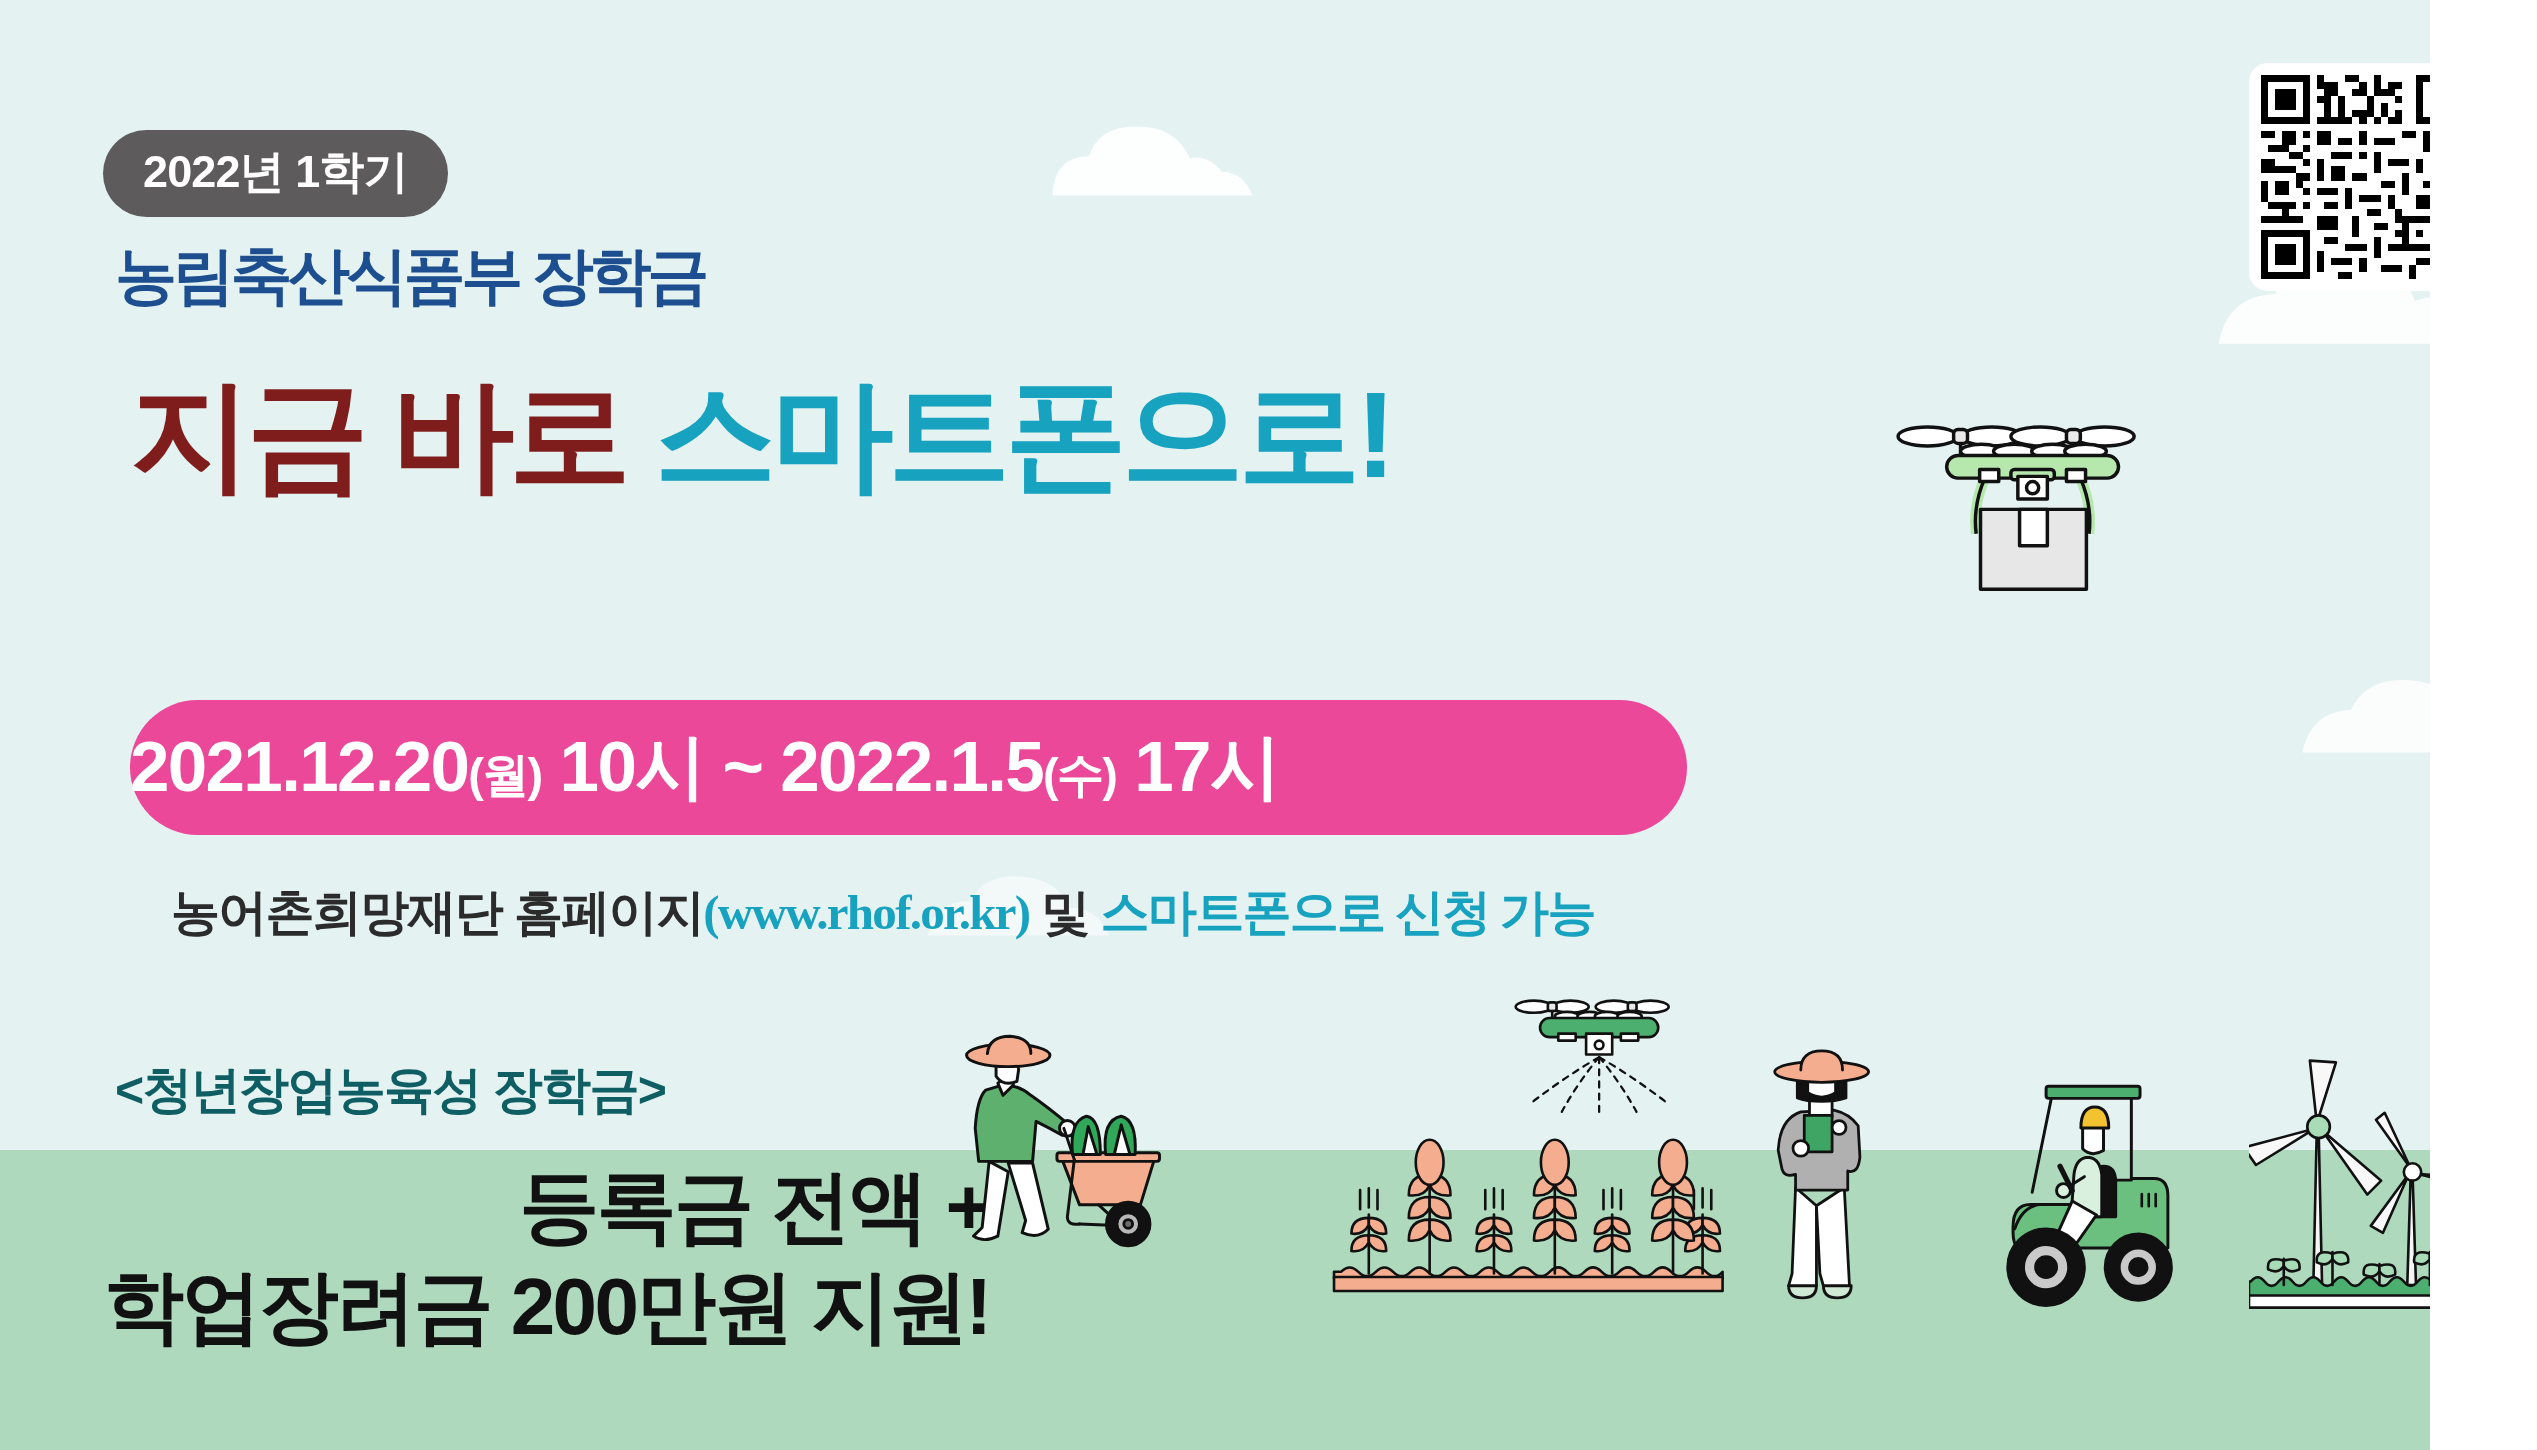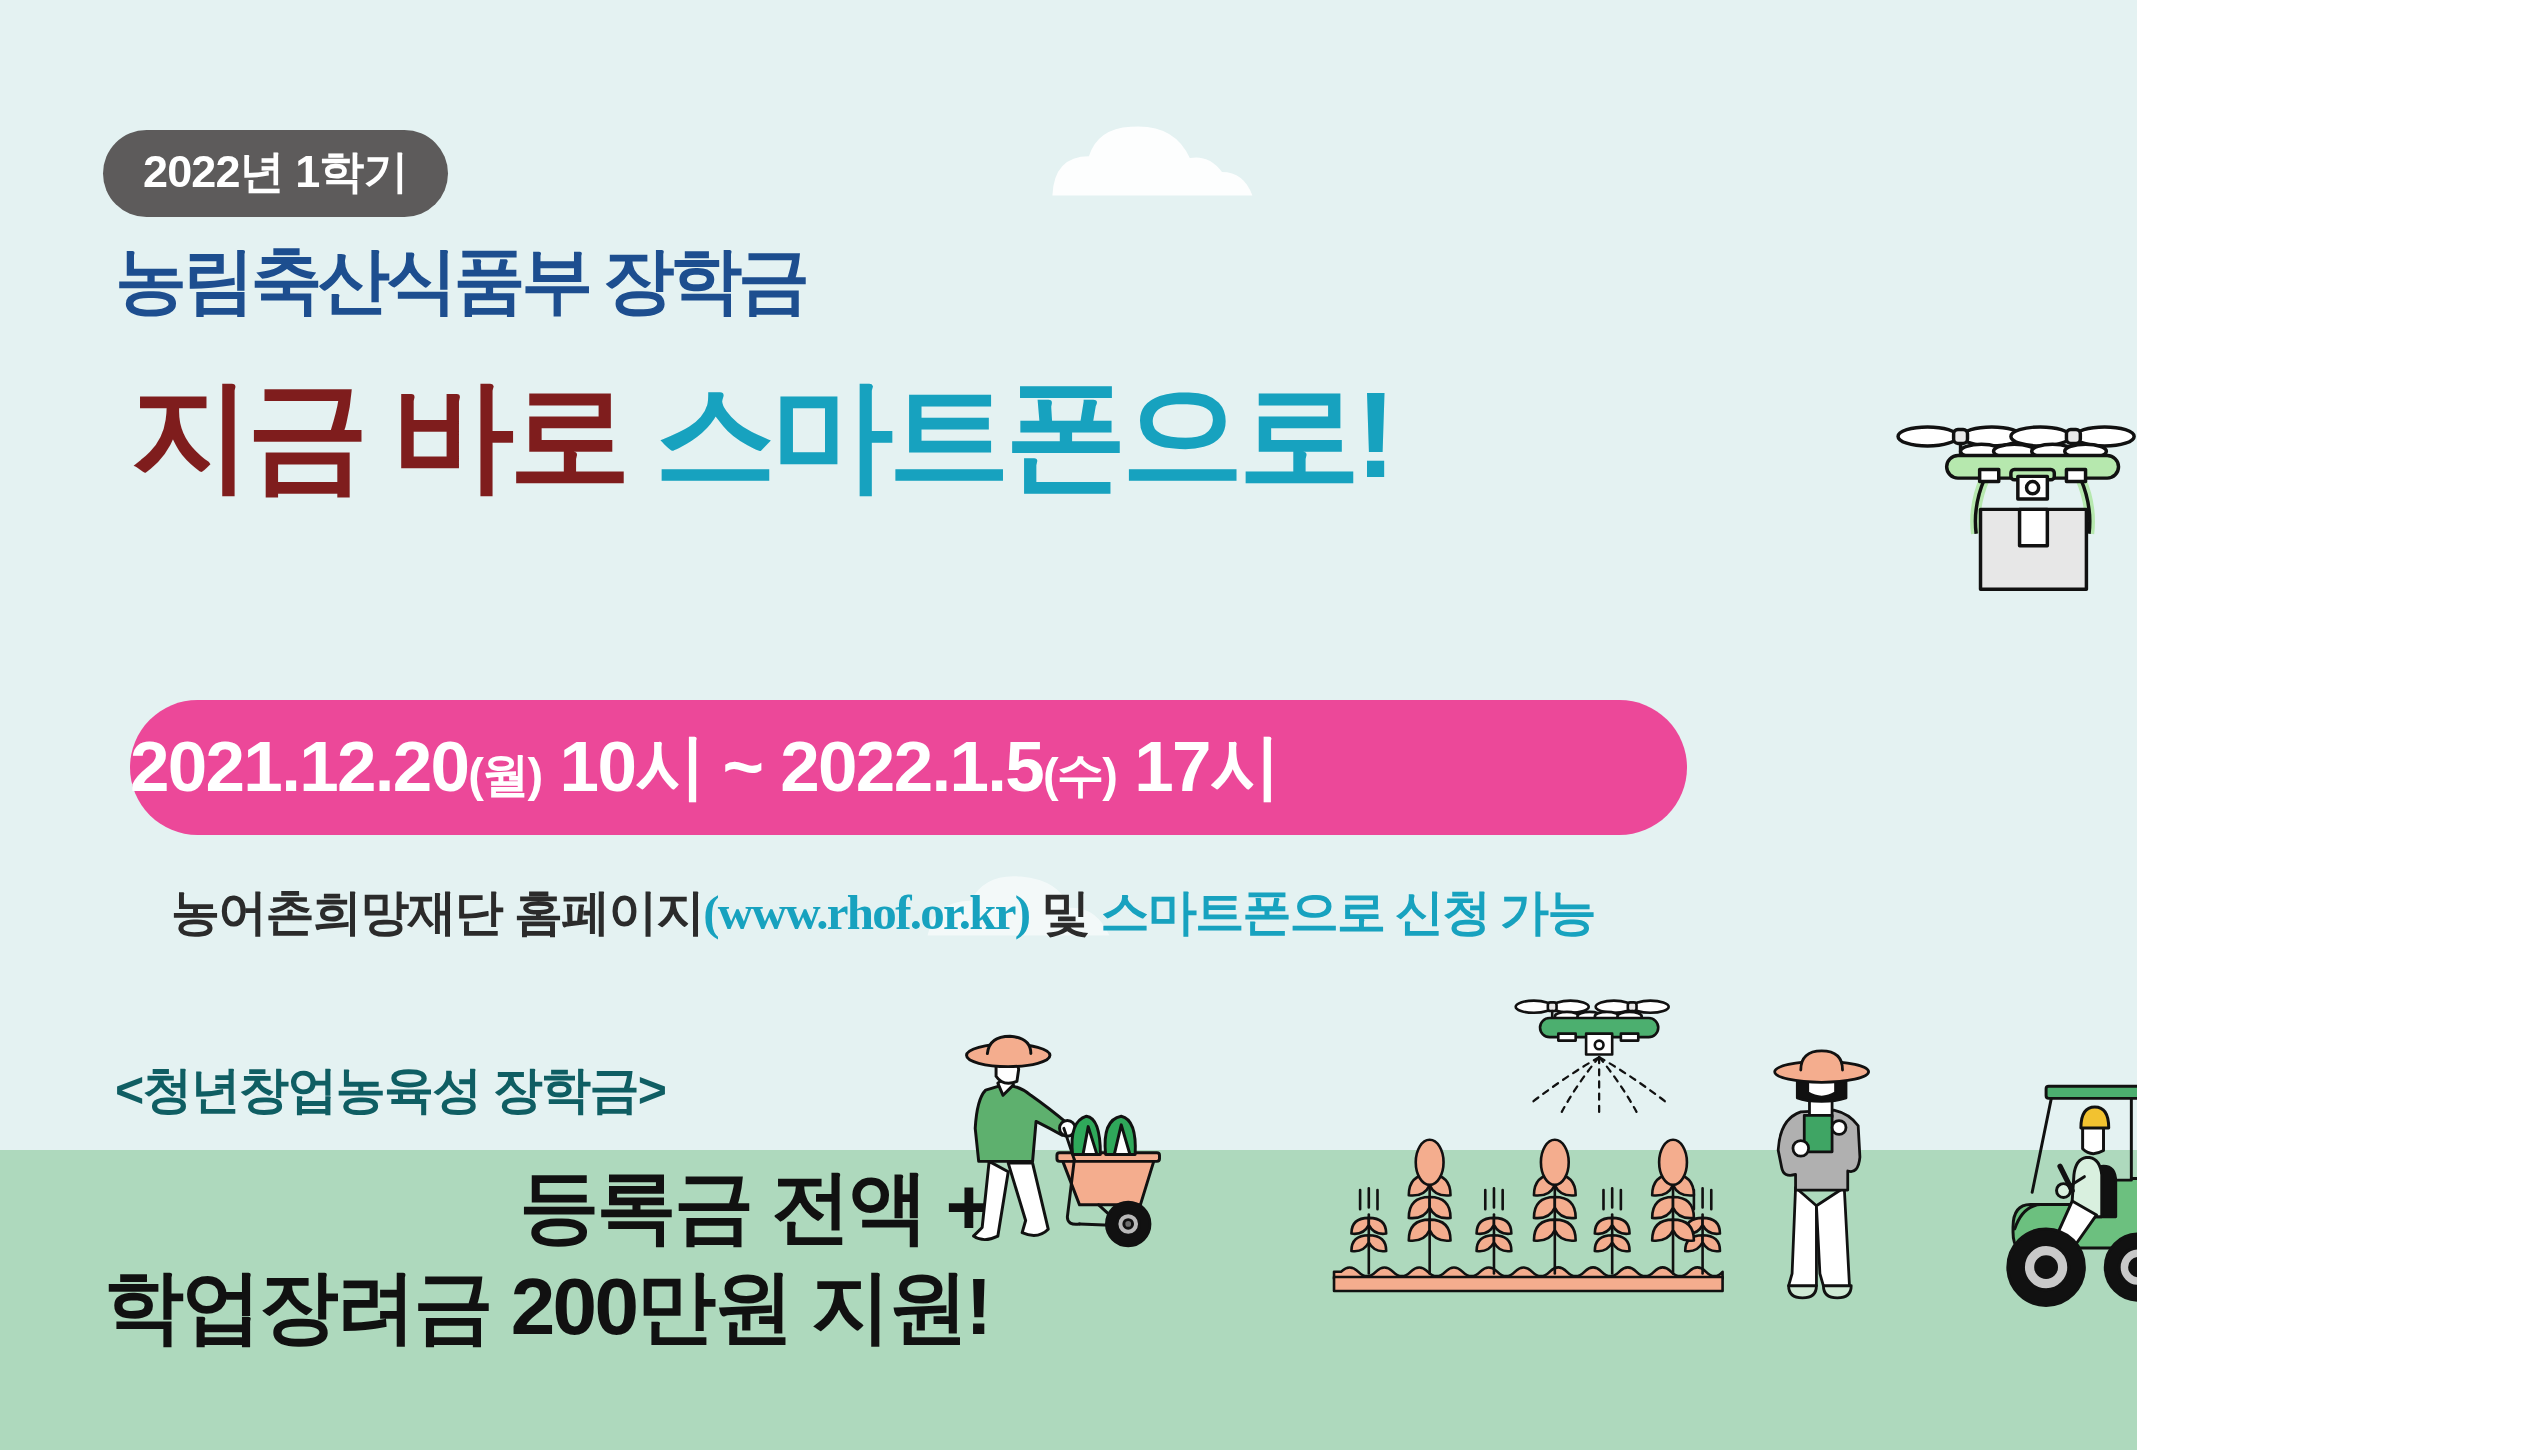--- a/index.html
+++ b/index.html
@@ -4,21 +4,21 @@
 <title>농림축산식품부 장학금 안내</title>
 <style>
   * { margin:0; padding:0; box-sizing:border-box; }
   html, body {
     width:2538px; height:1450px;
     font-family:"Liberation Sans", sans-serif;
     overflow:hidden;
   }
   #poster {
     position:relative;
-    width:2137px; height:1450px;
+    width:2430px; height:1450px;
     background:#e4f2f2;
     overflow:hidden;
   }
 
   
   .sky {
     position:absolute; left:0; top:0; width:100%; height:100%;
     background:#e4f2f2;
   }
   .cloud { position:absolute; pointer-events:none; }
@@ -37,26 +37,25 @@
     padding:19px 40px 22.6px 40px;
     font-size:45px; font-weight:700;
     letter-spacing:-0.9px;
     line-height:1;
     white-space:nowrap;
   }
 
   
   .headline1 {
     position:absolute; left:115px; top:245px;
-    font-size:72px; font-weight:900;
+    font-size:62px; font-weight:900;
     color:#1d4e8f;
     letter-spacing:-4.3px;
     line-height:1;
     white-space:nowrap;
-    font-family:Liberation Serif, serif;
   }
   .headline2 {
     position:absolute; left:130px; top:374px;
     font-size:122px; font-weight:900;
     letter-spacing:-5.2px;
     line-height:1;
     white-space:nowrap;
   }
   .h2-purple { color:#7f1d1d; }
   .h2-teal   { color:#17a2bf; }

